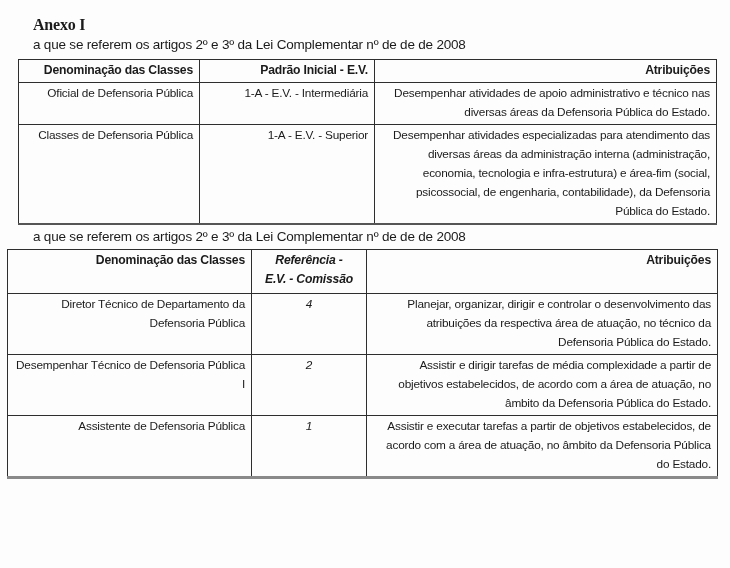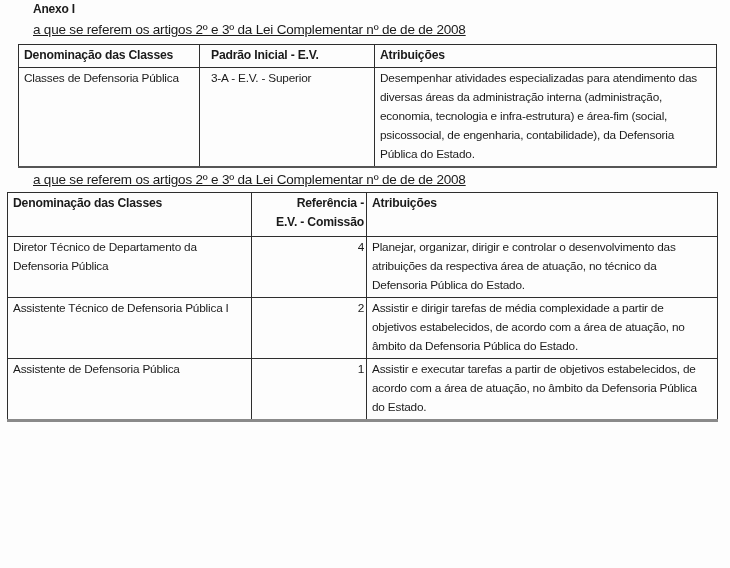--- a/index.html
+++ b/index.html
@@ -10,43 +10,43 @@
     width: 730px;
     height: 568px;
     overflow: hidden;
     background: #fdfdfd;
     color: #1b1b1b;
     font-family: "Liberation Sans", sans-serif;
     letter-spacing: -0.2px;
     -webkit-font-smoothing: antialiased;
   }
   .section-title {
-    font-size: 12px;
+    font-size: 16px;
     font-weight: bold;
     line-height: 17px;
-    margin: 1px 0 0 33px;
+    margin: 16px 0 0 33px;
+    font-family: Liberation Serif, serif;
   }
   .section-subtitle {
     font-size: 13.5px;
     line-height: 17px;
     margin: 3px 0 0 33px;
-    text-decoration: underline;
   }
   table {
     border-collapse: collapse;
     table-layout: fixed;
     background: #fdfdfd;
   }
   th, td {
     border: 1px solid #2e2e2e;
     vertical-align: top;
     font-size: 11.8px;
     line-height: 19px;
     padding: 1px 6px 2px 5px;
-    text-align: left;
+    text-align: right;
     overflow: hidden;
   }
   th {
     font-weight: bold;
     font-size: 12.2px;
   }
   
   .t1 {
     width: 699px;
     margin: 6px 0 0 18px;
@@ -59,21 +59,21 @@
   .t1 tbody tr:nth-child(1) { height: 42px; }
   .t1 tbody tr:nth-child(2) { height: 78px; }
   
   .t2 {
     width: 711px;
     margin: 4px 0 0 7px;
     border-bottom: 3px solid #8a8a8a;
   }
   .t2 th:nth-child(1) { width: 232px; }
   .t2 th:nth-child(2) { width: 110px; }
-  .t2 th:nth-child(2), .t2 td:nth-child(2) { text-align: right; padding-left: 2px; padding-right: 2px; }
+  .t2 th:nth-child(2), .t2 td:nth-child(2) { text-align: center; padding-left: 2px; padding-right: 2px; font-style: italic; }
   .t2 th { white-space: pre-line; }
   .t2 thead tr { height: 44px; }
   .t2 tbody tr:nth-child(1) { height: 57px; }
   .t2 tbody tr:nth-child(2) { height: 57px; }
   .t2 tbody tr:nth-child(3) { height: 57px; }
   .t2 tbody tr:nth-child(4) { height: 57px; }
   .t2 tbody tr:nth-child(5) { height: 46px; }
 </style>
 </head>
 <body>
@@ -86,22 +86,27 @@
     <table class="t1">
       <thead>
           <tr>
             <th>Denominação das Classes</th>
             <th>Padrão Inicial - E.V.</th>
             <th>Atribuições</th>
           </tr>
         </thead>
       <tbody>
           <tr>
+            <td>Oficial de Defensoria Pública</td>
+            <td>1-A - E.V. - Intermediária</td>
+            <td>Desempenhar atividades de apoio administrativo e técnico nas diversas áreas da Defensoria Pública do Estado.</td>
+          </tr>
+          <tr>
             <td>Classes de Defensoria Pública</td>
-            <td>3-A - E.V. - Superior</td>
+            <td>1-A - E.V. - Superior</td>
             <td>Desempenhar atividades especializadas para atendimento das diversas áreas da administração interna (administração, economia, tecnologia e infra-estrutura) e área-fim (social, psicossocial, de engenharia, contabilidade), da Defensoria Pública do Estado.</td>
           </tr>
         </tbody>
     </table>
   </div>
 
   <div>
     <div class="section-subtitle">a que se referem os artigos 2º e 3º da Lei Complementar nº de de de 2008</div>
     <table class="t2">
       <thead>
@@ -112,21 +117,21 @@
             <th>Atribuições</th>
           </tr>
         </thead>
       <tbody>
           <tr>
             <td>Diretor Técnico de Departamento da Defensoria Pública</td>
             <td>4</td>
             <td>Planejar, organizar, dirigir e controlar o desenvolvimento das atribuições da respectiva área de atuação, no técnico da Defensoria Pública do Estado.</td>
           </tr>
           <tr>
-            <td>Assistente Técnico de Defensoria Pública I</td>
+            <td>Desempenhar Técnico de Defensoria Pública I</td>
             <td>2</td>
             <td>Assistir e dirigir tarefas de média complexidade a partir de objetivos estabelecidos, de acordo com a área de atuação, no âmbito da Defensoria Pública do Estado.</td>
           </tr>
           <tr>
             <td>Assistente de Defensoria Pública</td>
             <td>1</td>
             <td>Assistir e executar tarefas a partir de objetivos estabelecidos, de acordo com a área de atuação, no âmbito da Defensoria Pública do Estado.</td>
           </tr>
         </tbody>
     </table>

